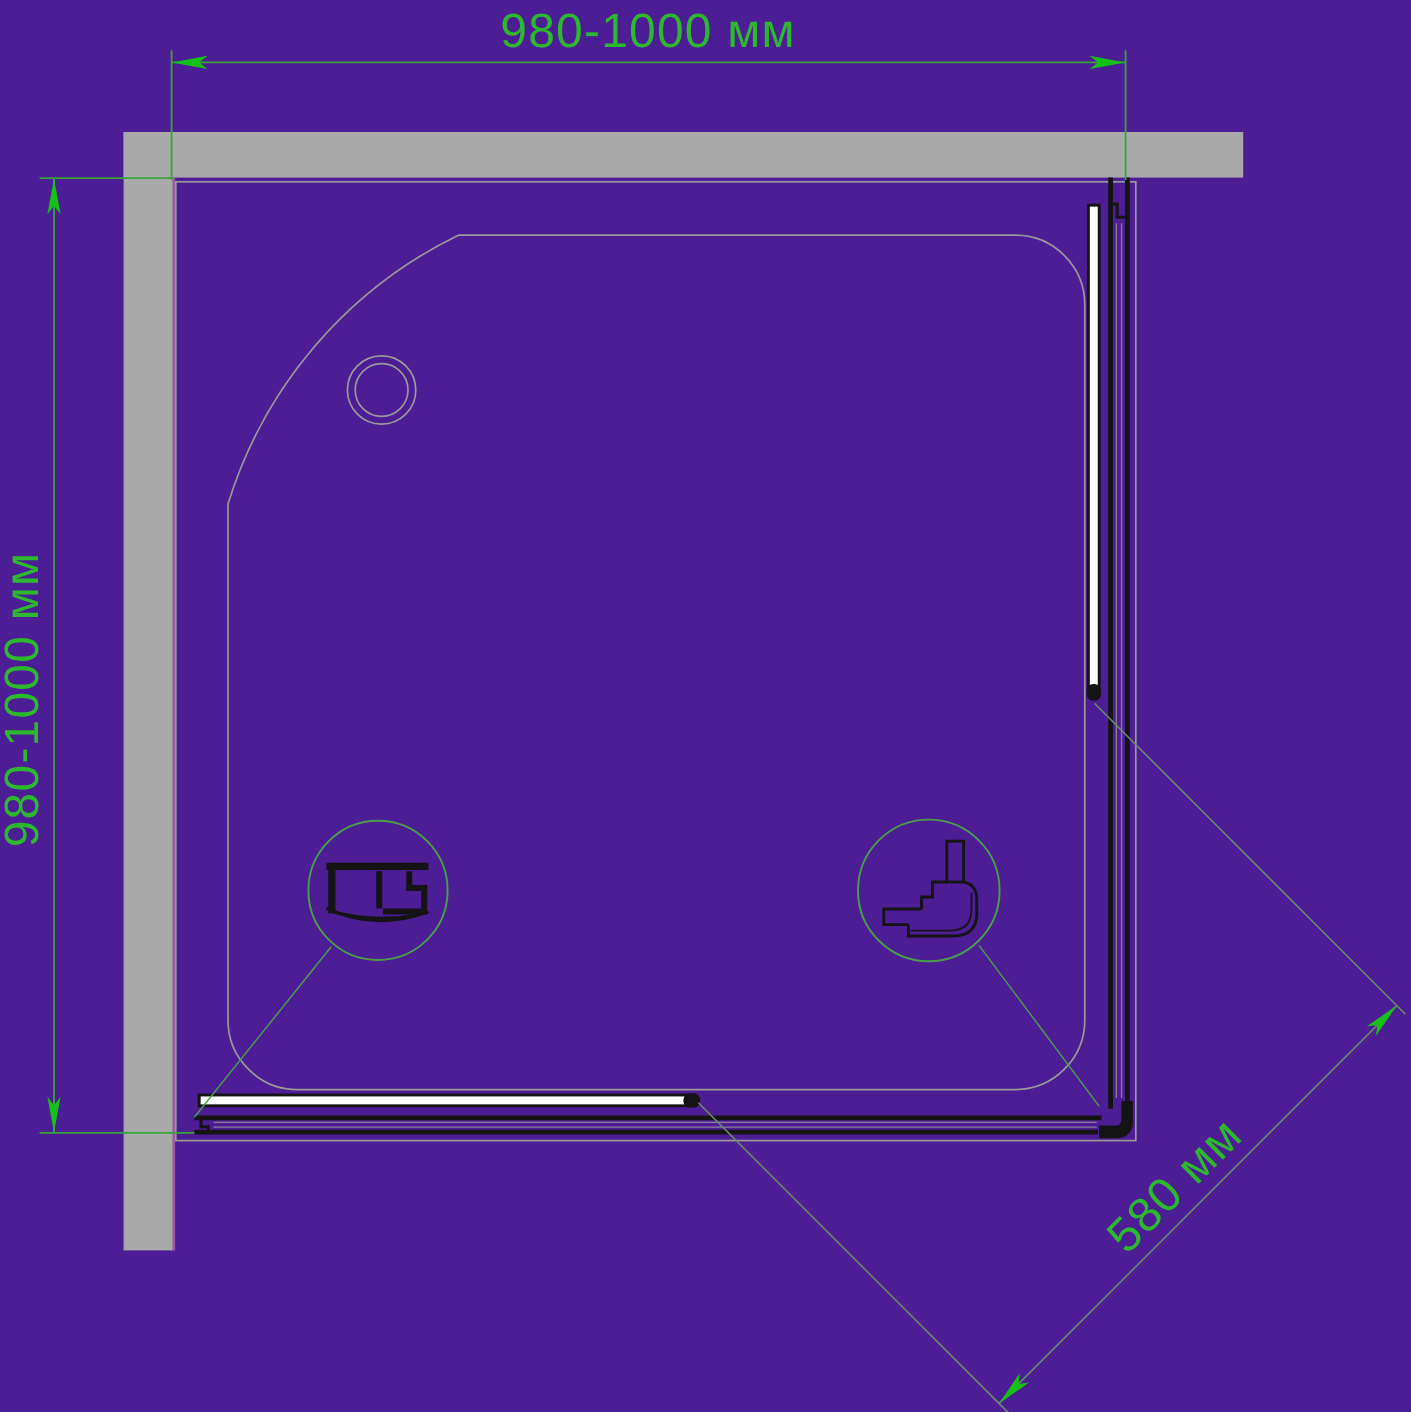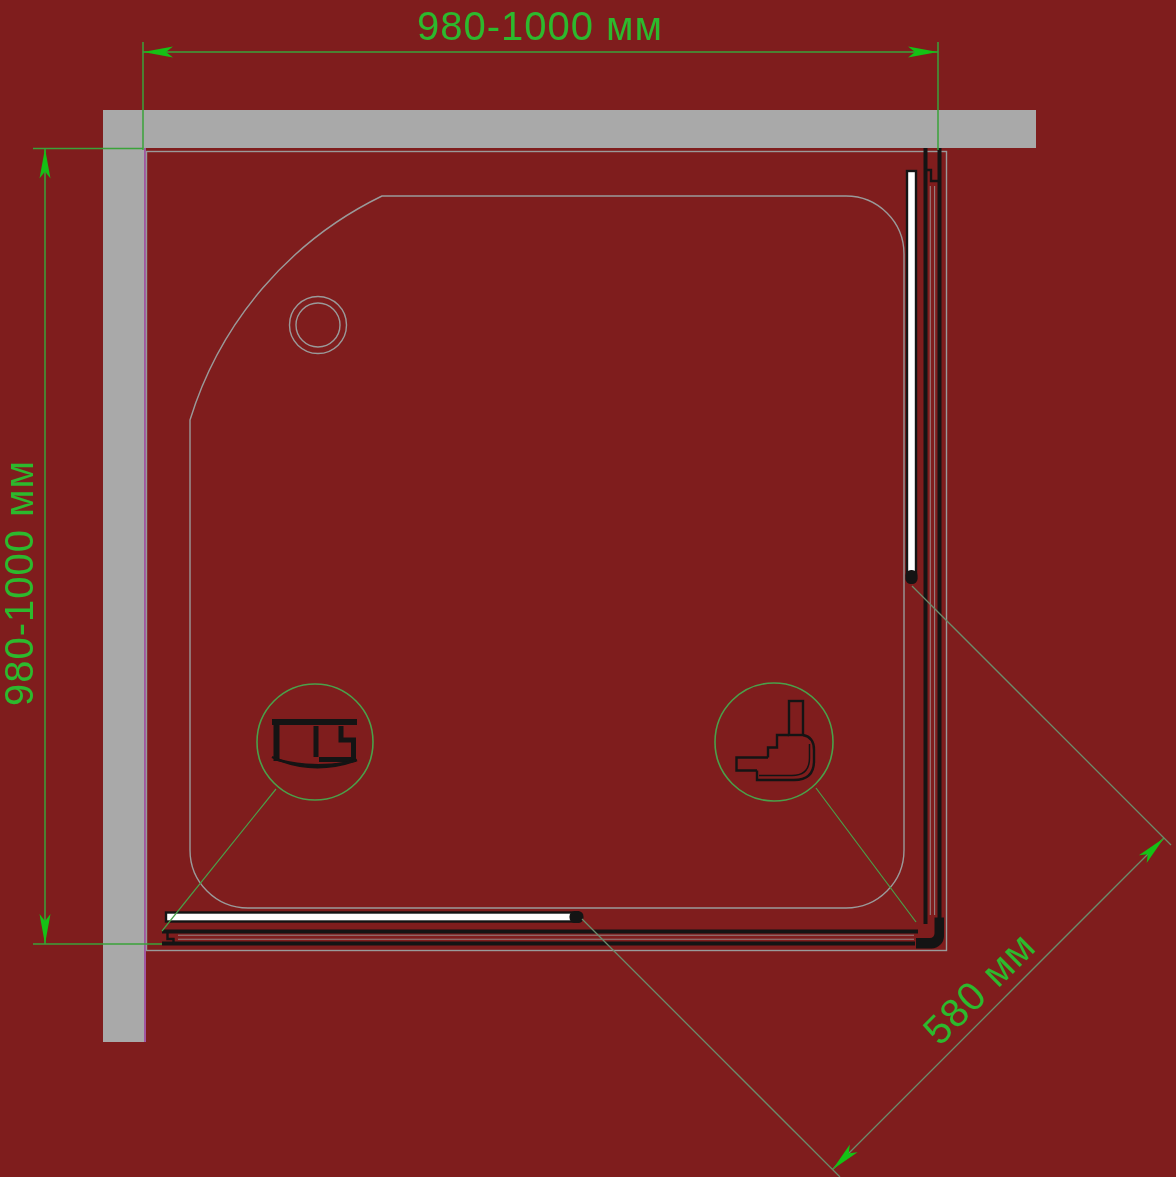--- a/index.html
+++ b/index.html
@@ -1,17 +1,17 @@
 <!DOCTYPE html>
 <html style="--dim-text: #2db92d; --dim-line: #3aa33a; --diag-line: #6b8b6b; --leader: #4aa04a; --arrow: #15c115; --wall-fill: #a9a9a9; --wall-edge: #a157a1; --outline: #9a9a9a; --profile: #141414;"><head>
 <meta charset="utf-8">
 <style>
   html,body{margin:0;padding:0;background:#fff;}
   .stage{
-    position:relative;width:1176px;height:1177px;background:#7f1d1d;overflow:hidden;
+    position:relative;width:1176px;height:1177px;background:#4c1d95;overflow:hidden;
     font-family:"Liberation Sans",sans-serif;
   }
   .stage svg{position:absolute;left:0;top:0;}
   
   .wall{fill:var(--wall-fill,#a9a9a9);stroke:none}
   .wall-edge{stroke:var(--wall-edge,#a157a1);stroke-width:2;fill:none}
   .gray{stroke:var(--outline,#9a9a9a);fill:none;stroke-width:1.4}
   .gray-thin{stroke:var(--outline,#9a9a9a);fill:none;stroke-width:1.1;opacity:.8}
   .blk4{stroke:var(--profile,#141414);stroke-width:4;fill:none}
   .blk5{stroke:var(--profile,#141414);stroke-width:5;fill:none}

